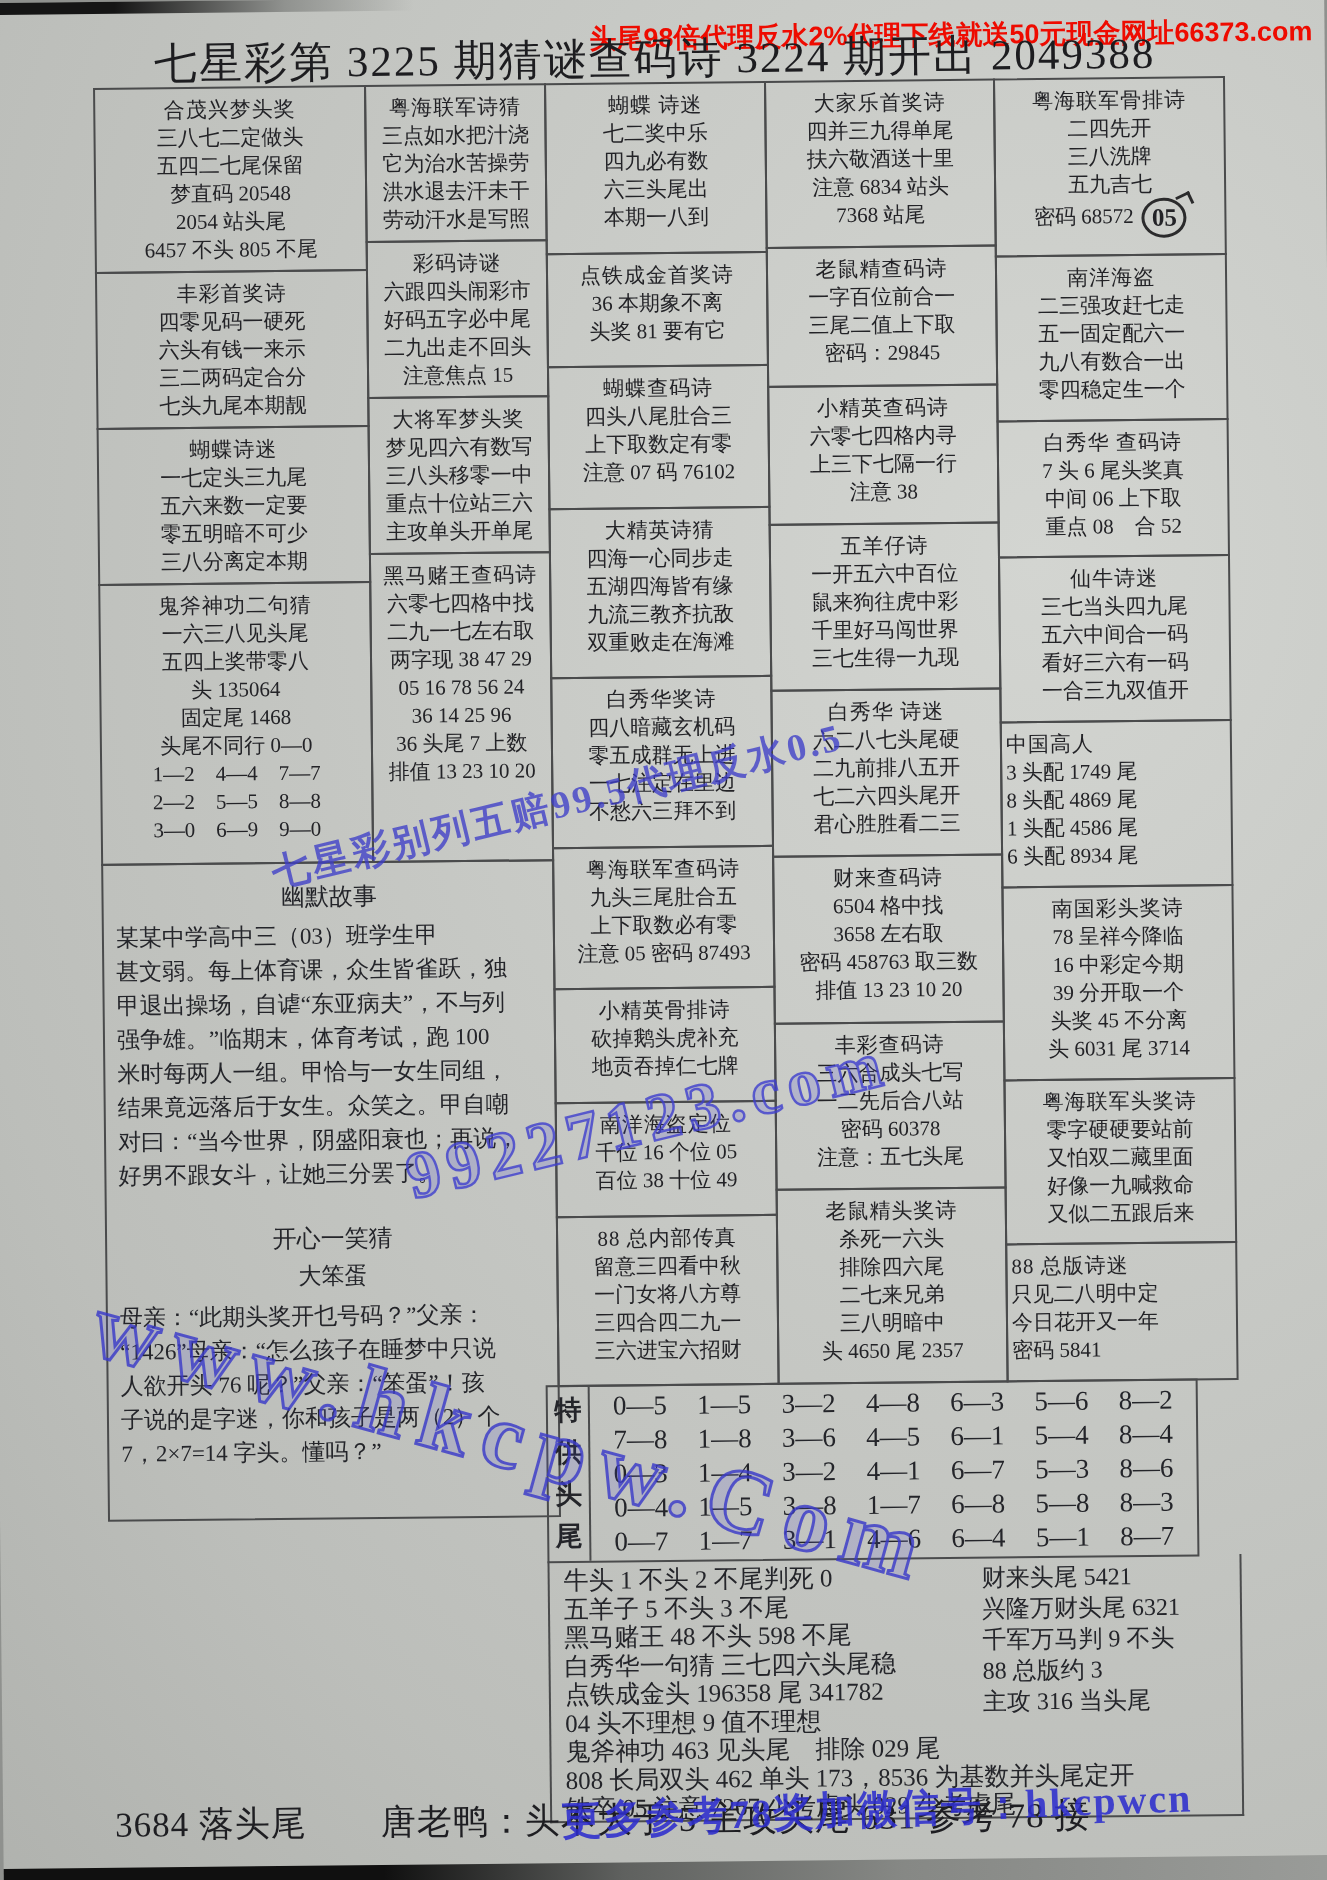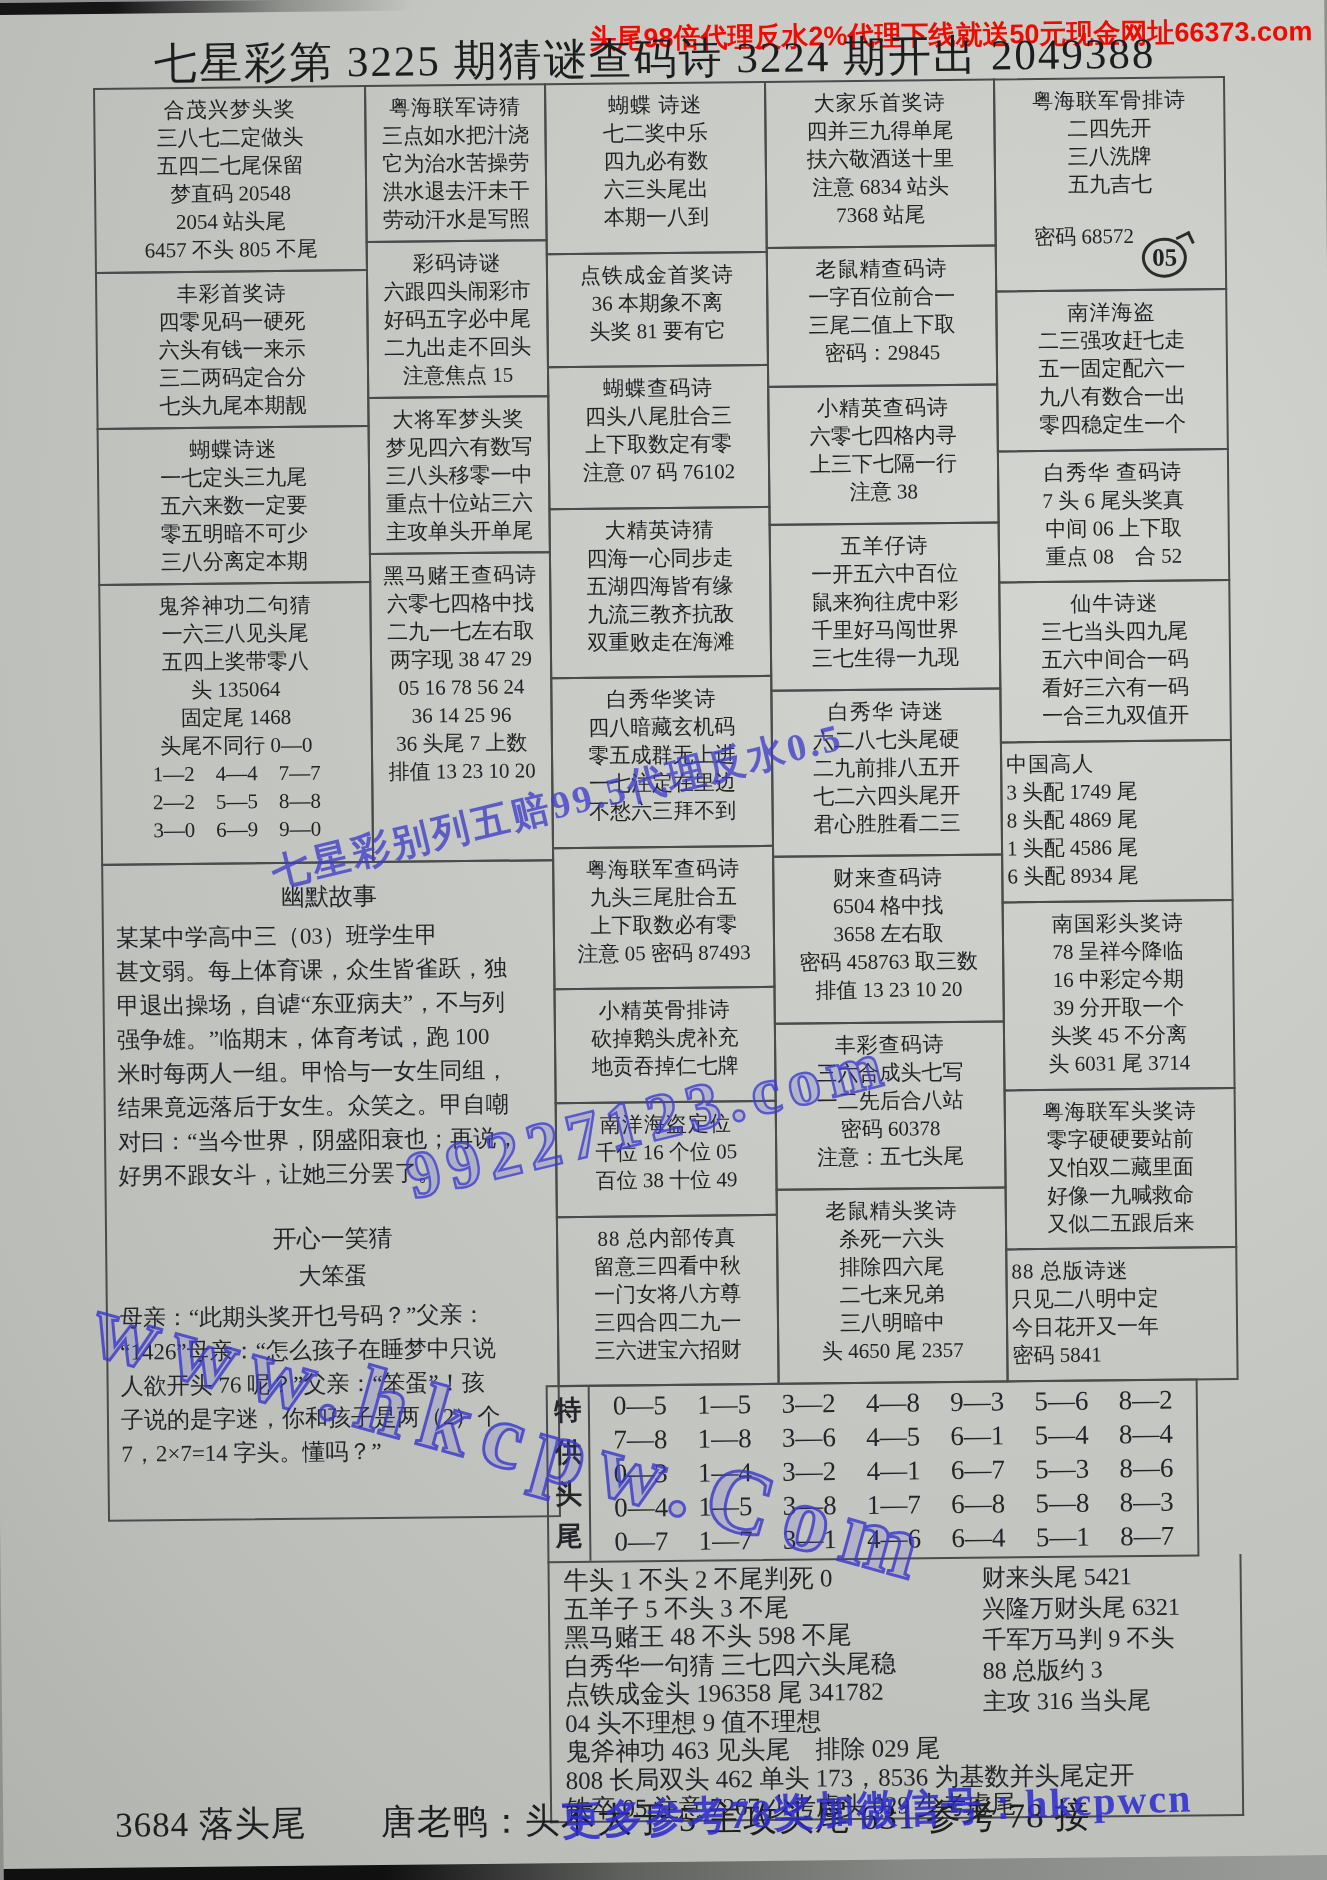--- a/index.html
+++ b/index.html
@@ -76,21 +76,21 @@
   }
   .notes-left .tline{white-space:nowrap;}
   .notes-right{position:absolute;left:432px;top:6px;line-height:31px;font-size:24px;}
   .footer-line{
     position:absolute;left:112px;top:1800px;font-size:35px;letter-spacing:1px;color:#1e1e22;white-space:nowrap;
   }
   .footer-gap{display:inline-block;width:74px;}
   .bubble{
     display:inline-block;position:relative;margin-left:8px;
     border:3px solid #2b2b2c;border-radius:50%;
-    padding:0 7px;font-size:25px;line-height:34px;font-weight:bold;vertical-align:middle;margin-top:40px;
+    padding:0 7px;font-size:25px;line-height:34px;font-weight:bold;vertical-align:middle;
   }
   .bubble::after{
     content:"";position:absolute;right:-9px;top:-7px;width:12px;height:10px;
     border-right:3px solid #2b2b2c;border-top:3px solid #2b2b2c;transform:rotate(-25deg);
   }
   .wm{position:absolute;pointer-events:none;white-space:nowrap;}
   .wm-diag1{
     left:285px;top:848px;transform:rotate(-13deg);transform-origin:left bottom;
     font-size:38px;font-weight:bold;color:rgba(62,62,200,0.78);letter-spacing:3px;
   }
@@ -387,21 +387,21 @@
     </div>
 
   <div class="special-table">
     <div class="st-label">特供头尾</div>
     <div class="st-grid">
         <div class="st-row">
           <span class="st-cell">0—5</span>
           <span class="st-cell">1—5</span>
           <span class="st-cell">3—2</span>
           <span class="st-cell">4—8</span>
-          <span class="st-cell">9—3</span>
+          <span class="st-cell">6—3</span>
           <span class="st-cell">5—6</span>
           <span class="st-cell">8—2</span>
         </div>
         <div class="st-row">
           <span class="st-cell">7—8</span>
           <span class="st-cell">1—8</span>
           <span class="st-cell">3—6</span>
           <span class="st-cell">4—5</span>
           <span class="st-cell">6—1</span>
           <span class="st-cell">5—4</span>

